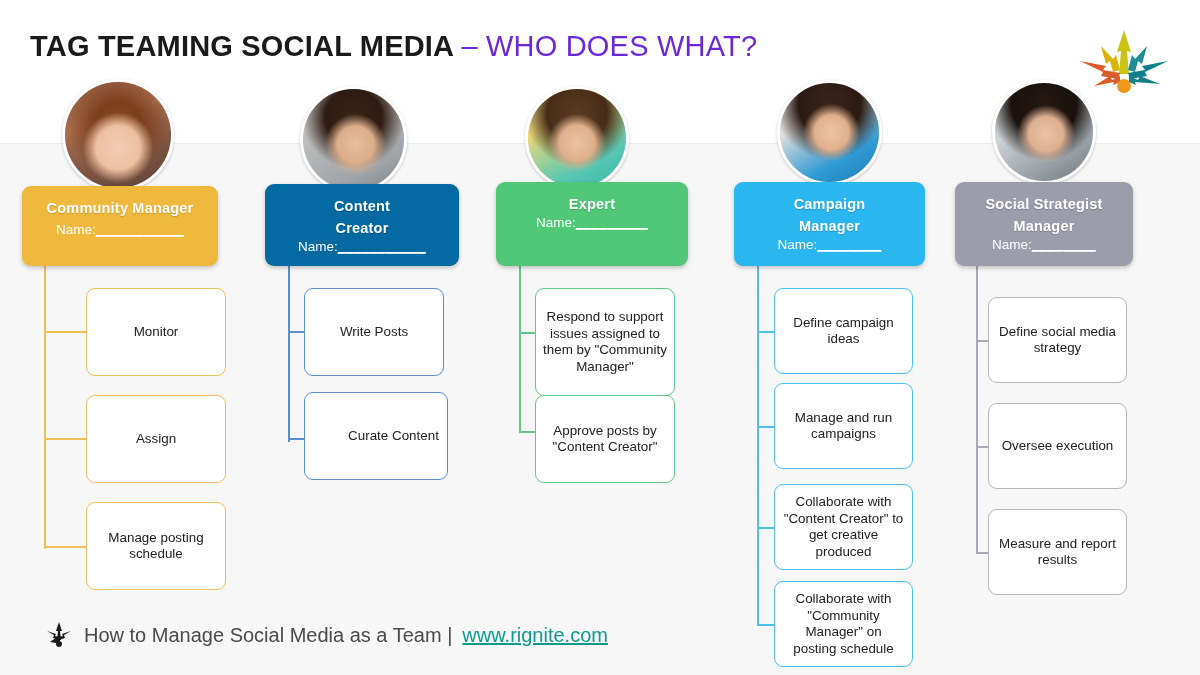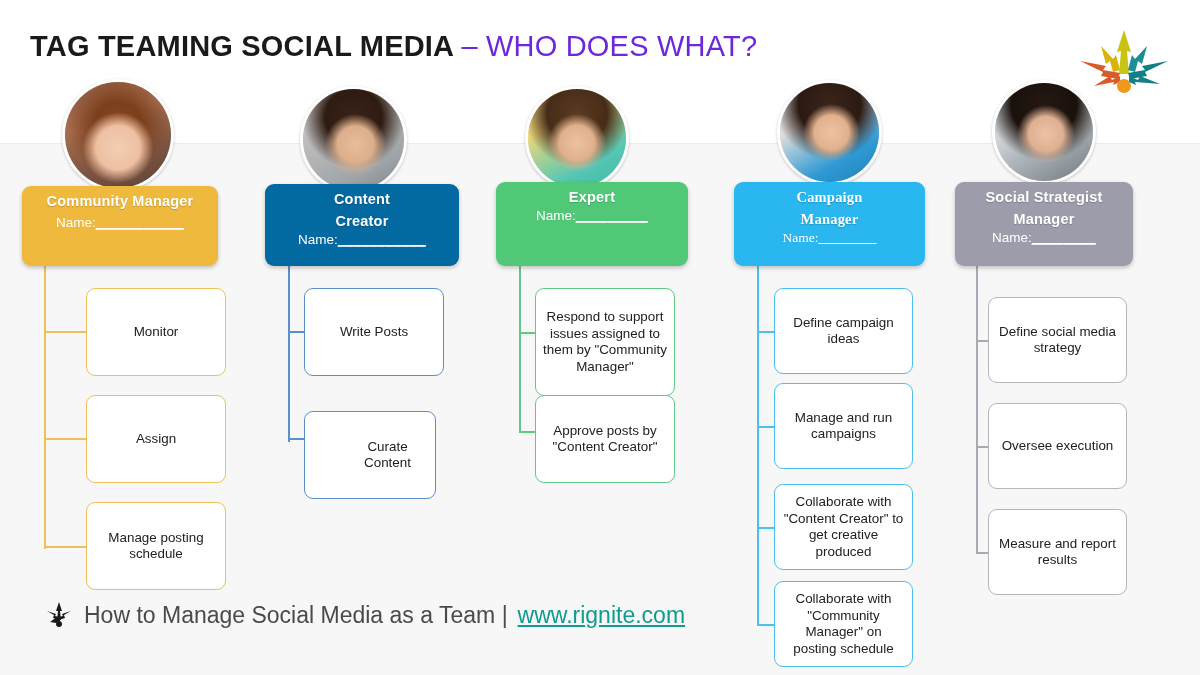--- a/index.html
+++ b/index.html
@@ -41,21 +41,21 @@
     background: #d9d9d9;
   }
   .avatar .photo { width: 100%; height: 100%; position: relative; }
 
   .role-card {
     position: absolute;
     border-radius: 9px;
     color: #ffffff;
     box-shadow: 0 2px 4px rgba(0,0,0,0.22);
     text-align: center;
-    padding-top: 4px;
+    padding-top: 11px;
     z-index: 3;
   }
   .role-title {
     font-weight: bold; font-size: 14.5px; line-height: 22px;
     text-shadow: 0 1px 1px rgba(0,0,0,0.18);
     letter-spacing: 0.2px;
   }
   .role-name {
     font-size: 13.5px; margin-top: 3px; white-space: nowrap;
   }
@@ -71,23 +71,23 @@
     font-size: 13.4px; line-height: 16.5px; color: #222;
     padding: 4px 7px;
     z-index: 2;
   }
 
   .conn-v { position: absolute; width: 1.6px; z-index: 1; }
   .conn-h { position: absolute; height: 1.6px; z-index: 1; }
 
   
   #footer {
-    position: absolute; left: 44px; top: 600px;
+    position: absolute; left: 44px; top: 620px;
     display: flex; align-items: center; gap: 10px;
-    font-size: 23px; color: #4a4a4a; white-space: nowrap;
+    font-size: 20px; color: #4a4a4a; white-space: nowrap;
   }
   #footer-link { color: #0f9b8e; font-weight: normal; text-decoration: underline; }
   #footer-logo { width: 30px; height: 30px; flex: 0 0 30px; }
 </style>
 </head>
 <body>
 
 <div id="page">
 
   <div id="bg-band"></div>
@@ -163,21 +163,21 @@
         <span>Name:</span><span class="blank">___________</span>
       </div>
     </div>
     <div class="conn-v" style="left:288px; top:266px; height:176px; background:#5b8fcb;"></div>
     <div class="conn-h" style="left:288px; top:331px; width:16px; background:#5b8fcb;"></div>
     <div class="conn-h" style="left:288px; top:438px; width:16px; background:#5b8fcb;"></div>
 
     <div class="task" style="left:304px; top:288px; width:140px; height:88px; border-color:#5b8fcb;">
         <span>Write Posts</span>
       </div>
-    <div class="task" style="left:304px; top:411px; width:132px; height:88px; border-color:#5b8fcb;padding-left:42px;">
+    <div class="task" style="left:304px; top:392px; width:144px; height:88px; border-color:#5b8fcb;padding-left:42px;">
         <span>Curate Content</span>
       </div>
   </div>
 
   <div class="column">
     <div class="avatar" style="left:525px; top:86px; width:104px; height:104px;">
       <div class="photo" style="background:
             radial-gradient(circle at 50% 55%, #edc2a0 0%, #e0b08c 24%, rgba(224,176,140,0) 40%),
             radial-gradient(circle at 50% 25%, #5b3a20 0%, #462c18 34%, rgba(70,44,24,0) 60%),
             linear-gradient(150deg, #f3e08a 0%, #f0d978 30%, #56c7b4 72%, #3fb9a6 100%);"></div>
@@ -202,21 +202,21 @@
       </div>
   </div>
 
   <div class="column">
     <div class="avatar" style="left:777px; top:80px; width:105px; height:105px;">
       <div class="photo" style="background:
             radial-gradient(circle at 52% 50%, #edc2a3 0%, #e1b18e 24%, rgba(225,177,142,0) 40%),
             radial-gradient(circle at 50% 22%, #3a241a 0%, #2b1a12 34%, rgba(43,26,18,0) 60%),
             linear-gradient(150deg, #f2f2f2 0%, #dcdcdc 35%, #2f9ad4 72%, #1f7fb5 100%);"></div>
     </div>
-    <div class="role-card" style="left:734px; top:182px; width:191px; height:84px; background:#2ab6ef;font-family:Liberation Serif, serif;">
+    <div class="role-card" style="left:734px; top:182px; width:191px; height:84px; background:#2ab6ef;">
       <div class="role-title">
         <div>Campaign</div>
         <div>Manager</div>
       </div>
       <div class="role-name" style="margin-top:0px;">
         <span>Name:</span><span class="blank">________</span>
       </div>
     </div>
     <div class="conn-v" style="left:757px; top:266px; height:359px; background:#4cc0ef;"></div>
     <div class="conn-h" style="left:757px; top:331px; width:17px; background:#4cc0ef;"></div>

